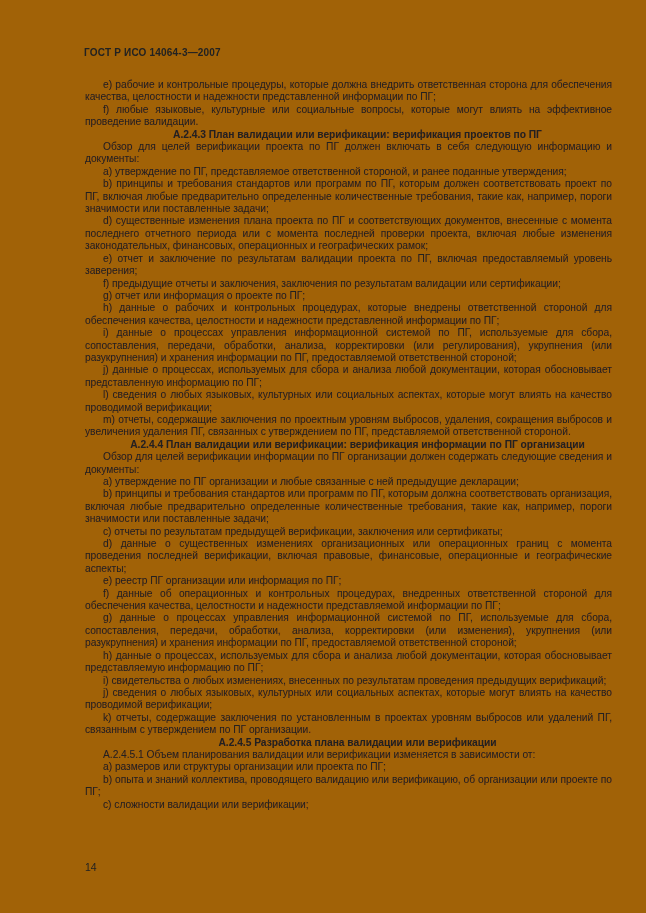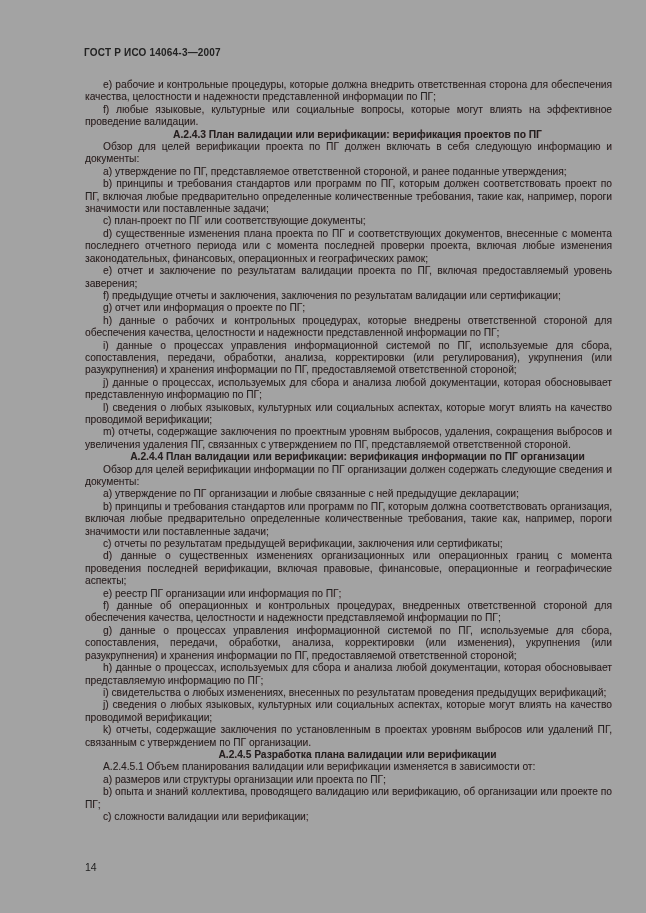--- a/index.html
+++ b/index.html
@@ -4,21 +4,21 @@
 <style>
   html, body {
     margin: 0;
     padding: 0;
     background: #ffffff;
   }
   .page {
     position: relative;
     width: 646px;
     height: 913px;
-    background: #a3a3a3;
+    background: #a16207;
     font-family: "Liberation Sans", sans-serif;
     color: #1c1c1c;
     overflow: hidden;
   }
   .running-header {
     position: absolute;
     top: 47px;
     left: 84px;
     font-size: 10px;
     font-weight: bold;
@@ -60,21 +60,20 @@
 <div class="page">
   <div class="running-header">ГОСТ Р ИСО 14064-3—2007</div>
 
   <div class="content">
       <p>е) рабочие и контрольные процедуры, которые должна внедрить ответственная сторона для обеспечения качества, целостности и надежности представленной информации по ПГ;</p>
       <p>f) любые языковые, культурные или социальные вопросы, которые могут влиять на эффективное проведение валидации.</p>
       <p class="heading">А.2.4.3 План валидации или верификации: верификация проектов по ПГ</p>
       <p>Обзор для целей верификации проекта по ПГ должен включать в себя следующую информацию и документы:</p>
       <p>а) утверждение по ПГ, представляемое ответственной стороной, и ранее поданные утверждения;</p>
       <p>b) принципы и требования стандартов или программ по ПГ, которым должен соответствовать проект по ПГ, включая любые предварительно определенные количественные требования, такие как, например, пороги значимости или поставленные задачи;</p>
-      <p>с) план-проект по ПГ или соответствующие документы;</p>
       <p>d) существенные изменения плана проекта по ПГ и соответствующих документов, внесенные с момента последнего отчетного периода или с момента последней проверки проекта, включая любые изменения законодательных, финансовых, операционных и географических рамок;</p>
       <p>е) отчет и заключение по результатам валидации проекта по ПГ, включая предоставляемый уровень заверения;</p>
       <p>f) предыдущие отчеты и заключения, заключения по результатам валидации или сертификации;</p>
       <p>g) отчет или информация о проекте по ПГ;</p>
       <p>h) данные о рабочих и контрольных процедурах, которые внедрены ответственной стороной для обеспечения качества, целостности и надежности представленной информации по ПГ;</p>
       <p>i) данные о процессах управления информационной системой по ПГ, используемые для сбора, сопоставления, передачи, обработки, анализа, корректировки (или регулирования), укрупнения (или разукрупнения) и хранения информации по ПГ, предоставляемой ответственной стороной;</p>
       <p>j) данные о процессах, используемых для сбора и анализа любой документации, которая обосновывает представленную информацию по ПГ;</p>
       <p>l) сведения о любых языковых, культурных или социальных аспектах, которые могут влиять на качество проводимой верификации;</p>
       <p>m) отчеты, содержащие заключения по проектным уровням выбросов, удаления, сокращения выбросов и увеличения удаления ПГ, связанных с утверждением по ПГ, представляемой ответственной стороной.</p>
       <p class="heading">А.2.4.4 План валидации или верификации: верификация информации по ПГ организации</p>

